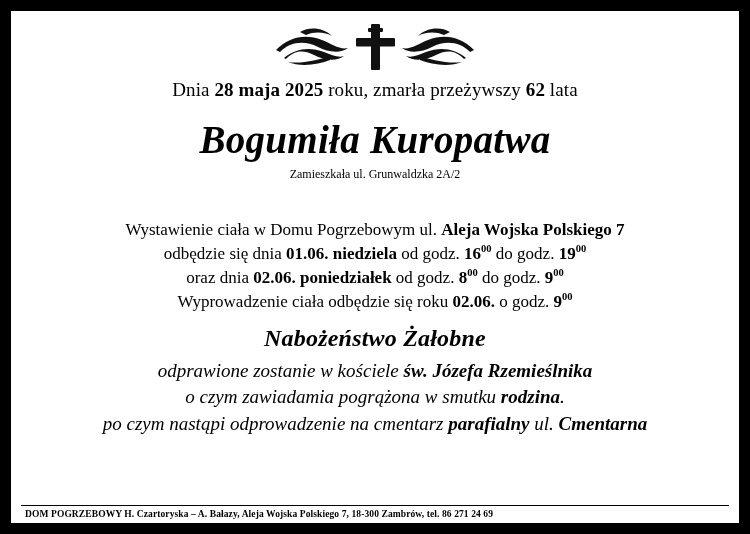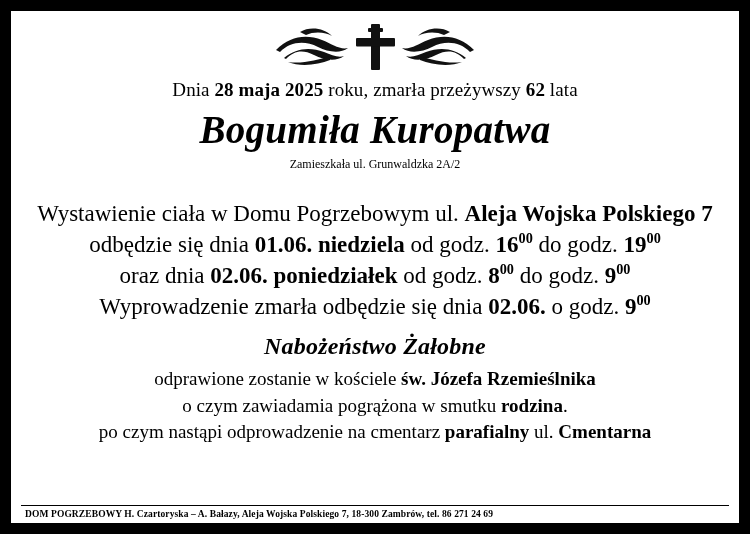--- a/index.html
+++ b/index.html
@@ -66,49 +66,49 @@
   .intro {
     font-size: 19px;
     margin-top: 4px;
     letter-spacing: .1px;
   }
 
   .name {
     font-size: 39px;
     font-weight: bold;
     font-style: italic;
-    margin-top: 6px;
+    margin-top: 16px;
     letter-spacing: .3px;
   }
 
   .address {
     font-size: 12px;
     margin-top: 4px;
   }
 
   .block-wake {
-    margin-top: 28px;
-    font-size: 23px;
+    margin-top: 38px;
+    font-size: 17px;
   }
   .block-wake .line { margin-bottom: 4px; }
 
   .service-title {
     font-size: 24px;
     font-weight: bold;
     font-style: italic;
     margin-top: 8px;
     letter-spacing: .2px;
     font-family: Liberation Serif, serif;
   }
 
   .block-service {
     margin-top: 8px;
     font-size: 19px;
   }
-  .block-service .line { margin-bottom: 4px; }
+  .block-service .line { margin-bottom: 4px; font-style: italic; }
 
   b { font-weight: bold; }
 
   sup {
     font-size: 0.62em;
     vertical-align: super;
     line-height: 0;
     font-weight: bold;
   }
 
@@ -171,21 +171,21 @@
         <div class="line">
           <span>Wystawienie ciała w Domu Pogrzebowym ul. </span><b>Aleja Wojska Polskiego 7</b>
         </div>
         <div class="line">
           <span>odbędzie się dnia </span><b>01.06. niedziela</b><span> od godz. </span><b>16</b><sup>00</sup><span> do godz. </span><b>19</b><sup>00</sup>
         </div>
         <div class="line">
           <span>oraz dnia </span><b>02.06. poniedziałek</b><span> od godz. </span><b>8</b><sup>00</sup><span> do godz. </span><b>9</b><sup>00</sup>
         </div>
         <div class="line">
-          <span>Wyprowadzenie zmarła odbędzie się dnia </span><b>02.06.</b><span> o godz. </span><b>9</b><sup>00</sup>
+          <span>Wyprowadzenie ciała odbędzie się roku </span><b>02.06.</b><span> o godz. </span><b>9</b><sup>00</sup>
         </div>
       </div>
 
       <div class="line service-title">Nabożeństwo Żałobne</div>
 
       <div class="block-service">
         <div class="line">
           <span>odprawione zostanie w kościele </span><b>św. Józefa Rzemieślnika</b>
         </div>
         <div class="line">

